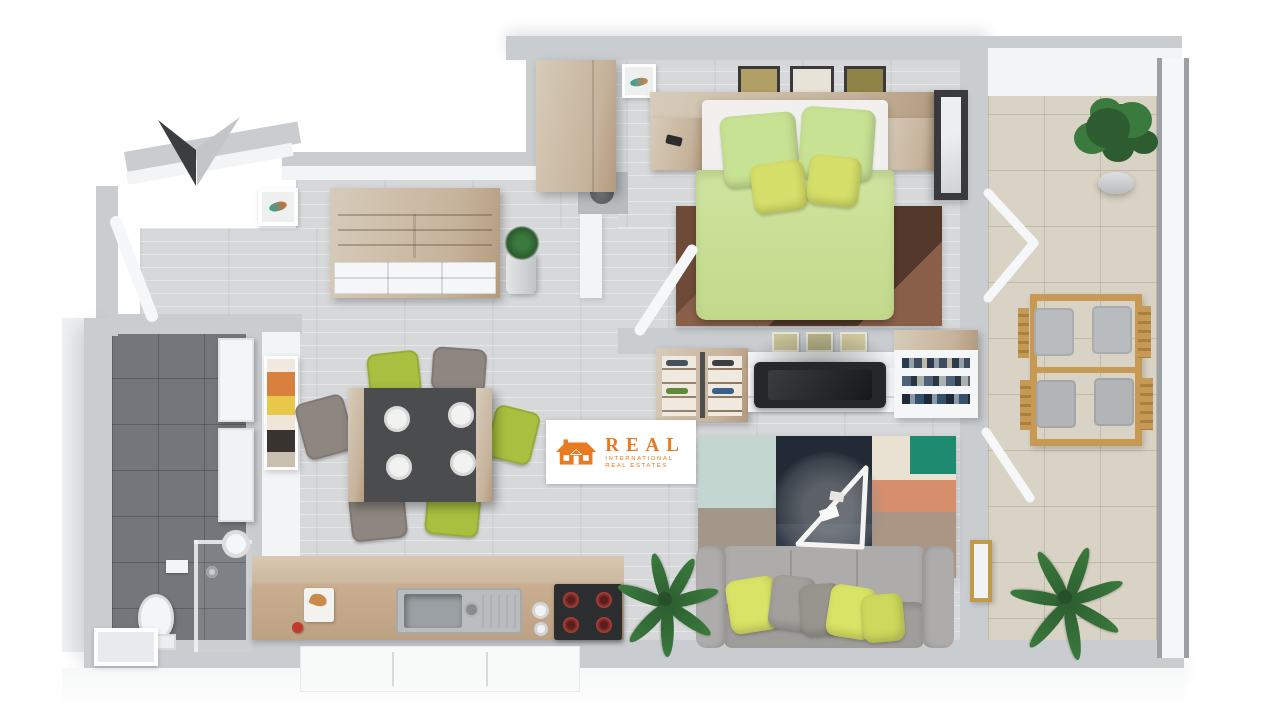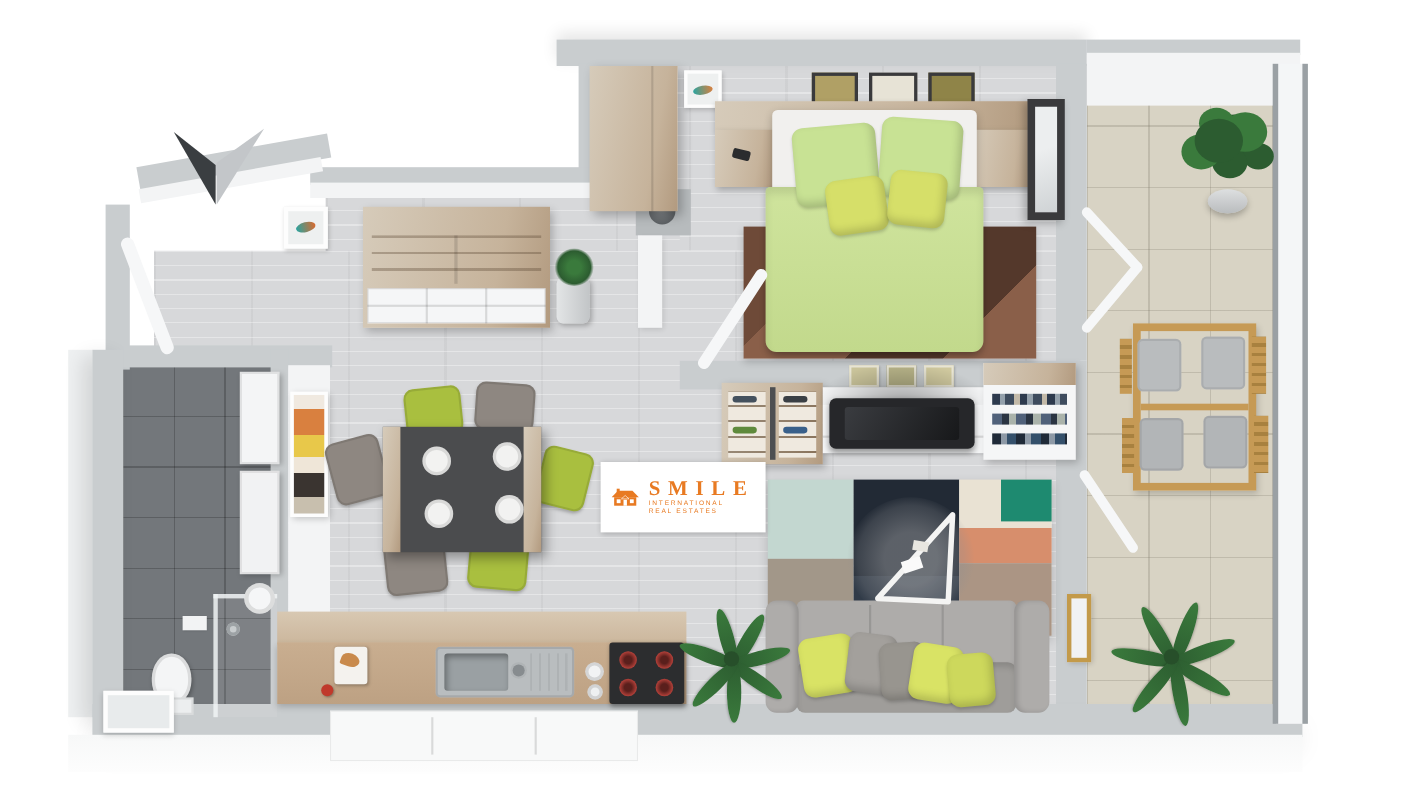--- a/index.html
+++ b/index.html
@@ -274,19 +274,19 @@
     <svg width="44" height="36" viewBox="0 0 64 48">
       <rect x="12" y="4" width="7" height="12" fill="var(--logo_orange)"></rect>
       <polygon points="0,24 15,9 49,9 64,24" fill="var(--logo_orange)"></polygon>
       <rect x="6" y="24" width="52" height="20" fill="var(--logo_orange)"></rect>
       <rect x="12" y="29" width="9" height="9" fill="#ffffff"></rect>
       <rect x="43" y="29" width="9" height="9" fill="#ffffff"></rect>
       <polygon points="23,28 32,20 41,28" fill="var(--logo_orange)" stroke="#ffffff" stroke-width="1.5"></polygon>
       <rect x="28" y="30" width="8" height="14" fill="#ffffff"></rect>
     </svg>
     <div>
-      <div class="brand">SMILE</div>
+      <div class="brand">REAL</div>
       <div class="sub">INTERNATIONAL</div>
       <div class="sub">REAL ESTATES</div>
     </div>
   </div>
 
 </div>
 
 </body></html>

